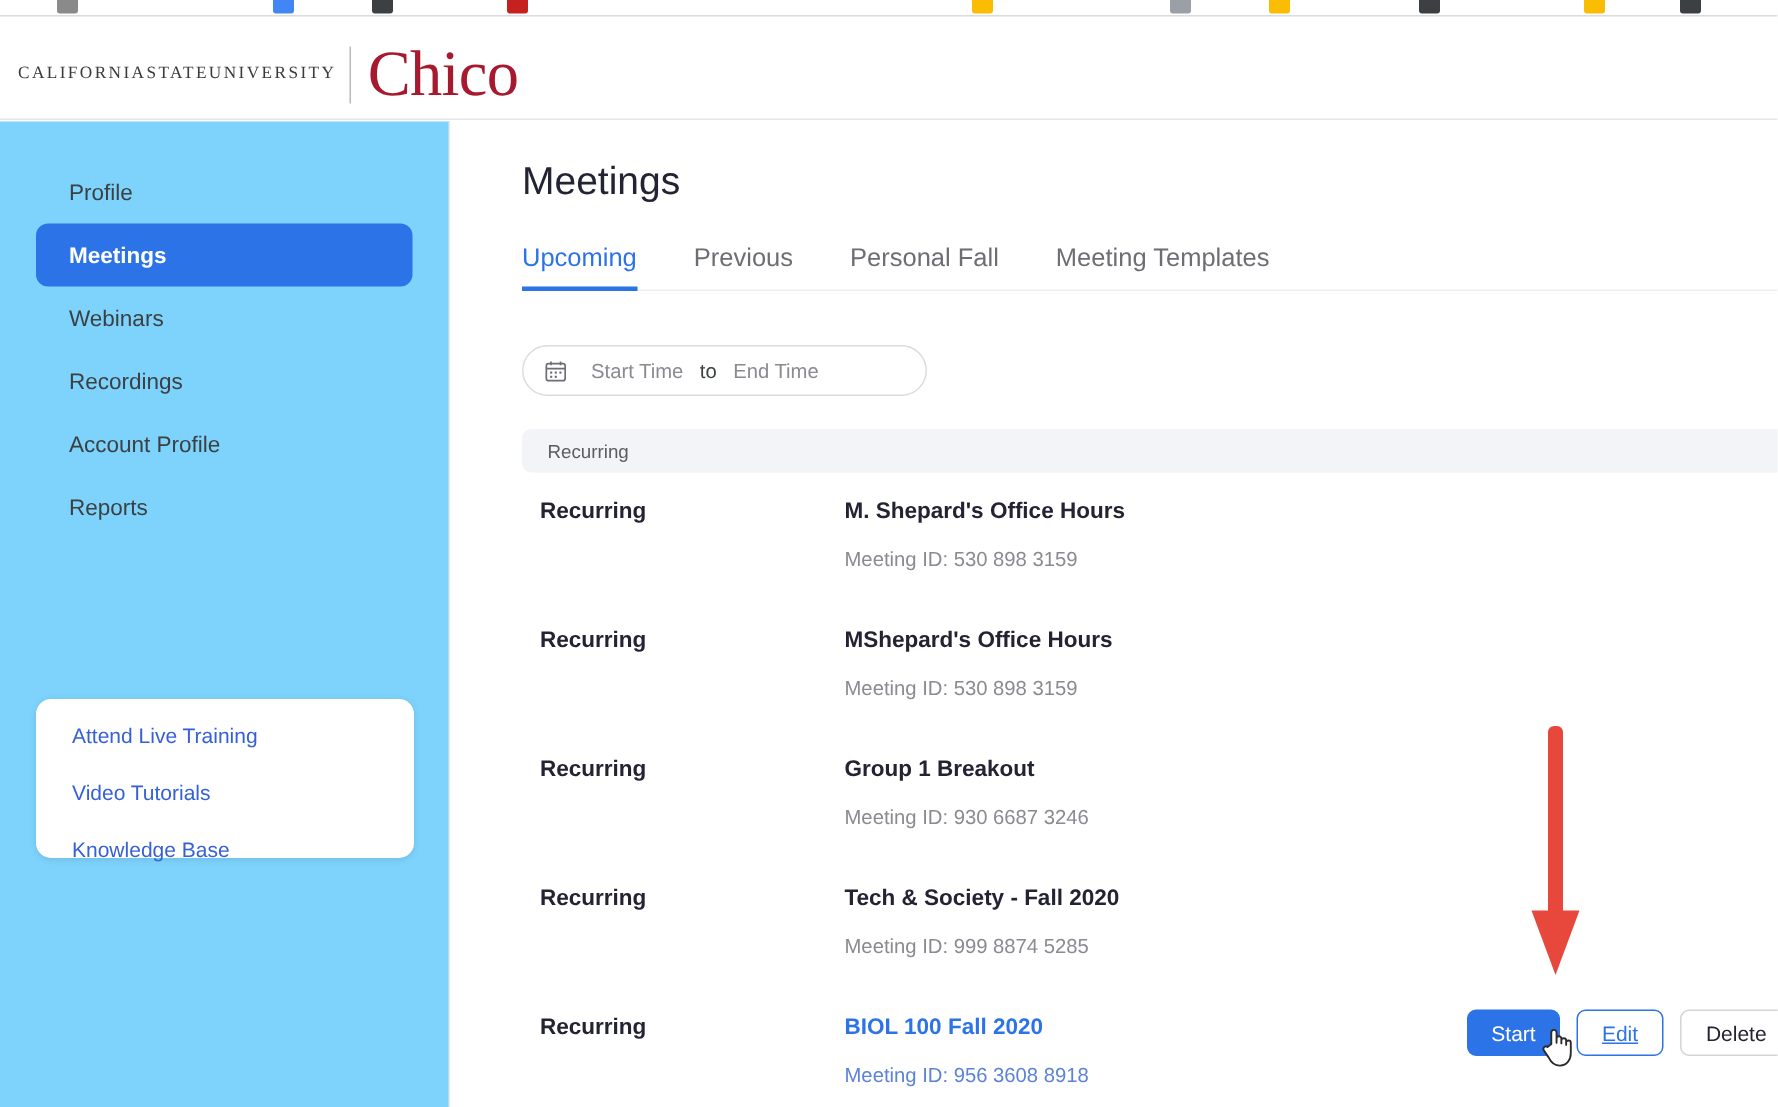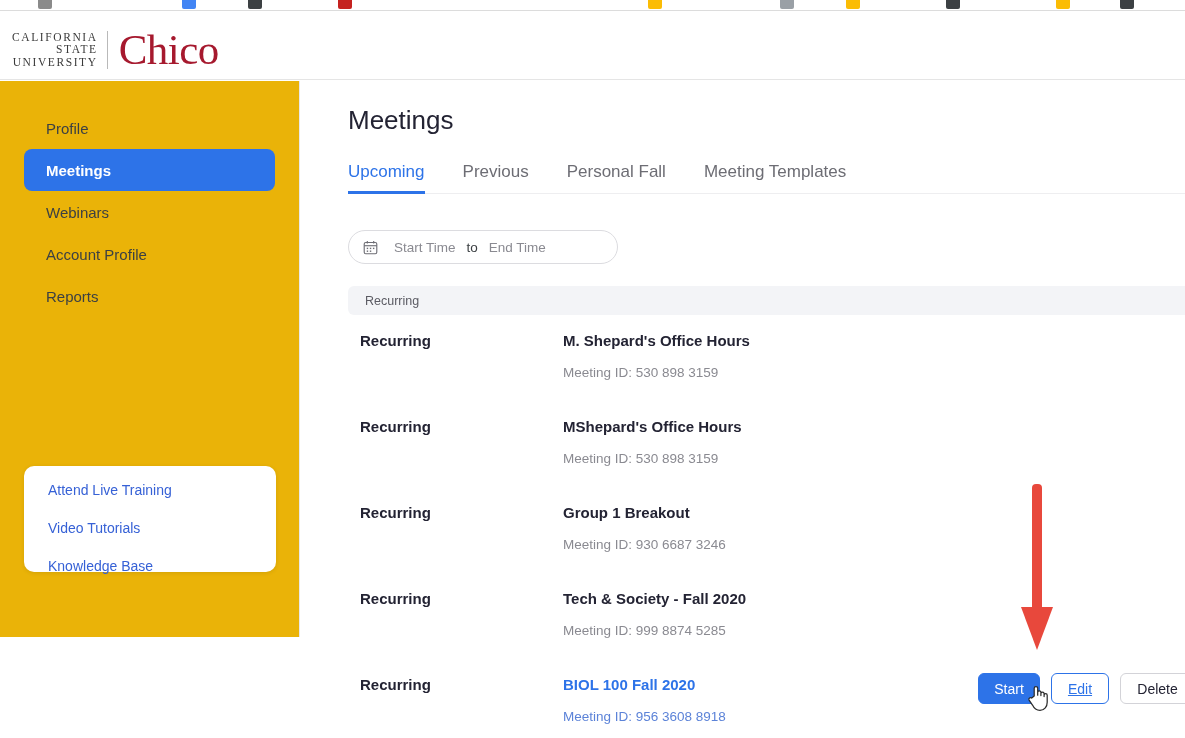--- a/index.html
+++ b/index.html
@@ -48,22 +48,22 @@
     border-bottom: 1px solid #e5e5e5;
   }
   .logo-wrap {
     position: absolute;
     left: 12px; top: 16px;
     display: flex;
     align-items: center;
   }
   .logo-stack {
     display: flex;
-    flex-direction: column;
-    align-items: flex-end;
+    flex-direction: row;
+    align-items: flex-start;
     font-family: "Liberation Serif", serif;
     font-size: 11.5px;
     letter-spacing: 1.6px;
     color: #3a3a3a;
     line-height: 12.5px;
     padding-right: 9px;
   }
   .logo-divider {
     width: 1px;
     height: 38px;
@@ -76,22 +76,22 @@
     line-height: 43px;
     padding-left: 11px;
     letter-spacing: -0.5px;
   }
 
   
   .sidebar {
     position: absolute;
     top: 81px; left: 0;
     width: 300px;
-    height: 556px;
-    background: #eab308;
+    height: 657px;
+    background: #7dd3fc;
     border-right: 1px solid #e8e8ea;
   }
   .nav {
     padding-top: 26px;
   }
   .nav-item {
     height: 42px;
     margin: 0 24px;
     display: flex;
     align-items: center;
@@ -317,20 +317,23 @@
   <div class="sidebar">
     <div class="nav">
       <div class="nav-item">
         <span>Profile</span>
       </div>
       <div class="nav-item active">
         <span>Meetings</span>
       </div>
       <div class="nav-item">
         <span>Webinars</span>
+      </div>
+      <div class="nav-item">
+        <span>Recordings</span>
       </div>
       <div class="nav-item">
         <span>Account Profile</span>
       </div>
       <div class="nav-item">
         <span>Reports</span>
       </div>
     </div>
 
     <div class="help-card">

